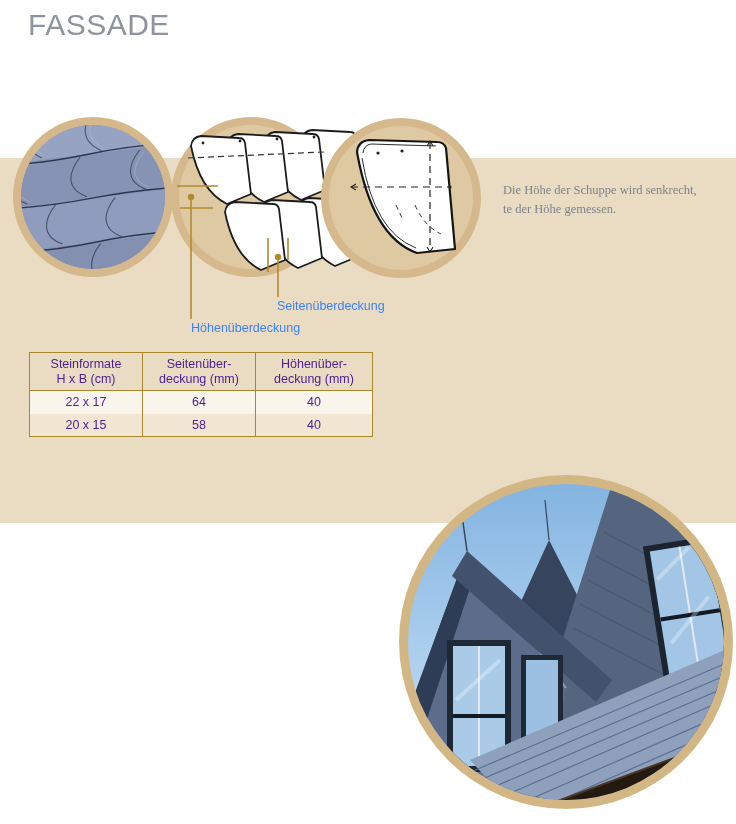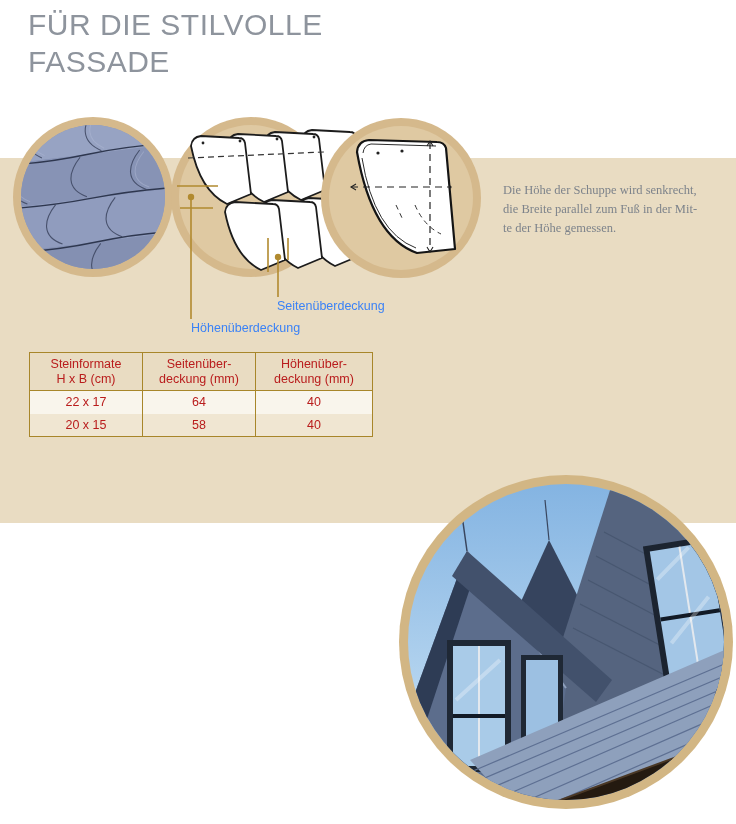--- a/index.html
+++ b/index.html
@@ -14,21 +14,21 @@
 
   .note { position:absolute; left:503px; top:181px; width:228px;
           color:#7d838b; font-size:12.5px; line-height:19px;font-family:Liberation Serif, serif; }
 
   .diag-label { position:absolute; color:#3b82f6; font-size:12.5px; white-space:nowrap; }
   #label-seiten { left:277px; top:299px; }
   #label-hoehen { left:191px; top:321px; }
 
   table.formats { position:absolute; left:29px; top:352px; width:337px;
                   border-collapse:collapse; table-layout:fixed;
-                  font-size:12.5px; color:#b91c1c; text-align:center; }
+                  font-size:12.5px; color:#4c1d95; text-align:center; }
   table.formats th, table.formats td { border-left:1.5px solid #a8862a; border-right:1.5px solid #a8862a; }
   table.formats thead th { height:38px; font-weight:400; line-height:15px;
                            border-top:1.5px solid #a8862a; border-bottom:1.5px solid #a8862a;
                            background:transparent; vertical-align:middle; }
   table.formats td { height:23px; vertical-align:middle; }
   table.formats tr.alt-a td { background:#f9f5ec; }
   table.formats tr.alt-b td { background:#f0e6d2; }
   table.formats tbody tr:last-child td { border-bottom:1.5px solid #a8862a; }
   .col1 { width:113px; } .col2 { width:113px; } .col3 { width:117px; }
 
@@ -175,27 +175,25 @@
       <path d="M191,200 L191,319"></path>
       <path d="M268,238 L268,272"></path>
       <path d="M288,238 L288,260"></path>
       <path d="M278,260 L278,297"></path>
     </g>
     <circle cx="191" cy="197" r="3.2" fill="#b18a2f"></circle>
     <circle cx="278" cy="257" r="3.2" fill="#b18a2f"></circle>
   </svg>
 
   <div class="title">
-    <div>FÜR DIE STILVOLLE</div>
     <div>FASSADE</div>
   </div>
 
   <div class="note">
     <div>Die Höhe der Schuppe wird senkrecht,</div>
-    <div>die Breite parallel zum Fuß in der Mit-</div>
     <div>te der Höhe gemessen.</div>
   </div>
 
   <div id="label-seiten" class="diag-label">Seitenüberdeckung</div>
   <div id="label-hoehen" class="diag-label">Höhenüberdeckung</div>
 
   <table class="formats">
     <thead>
       <tr>
         <th class="col1">

